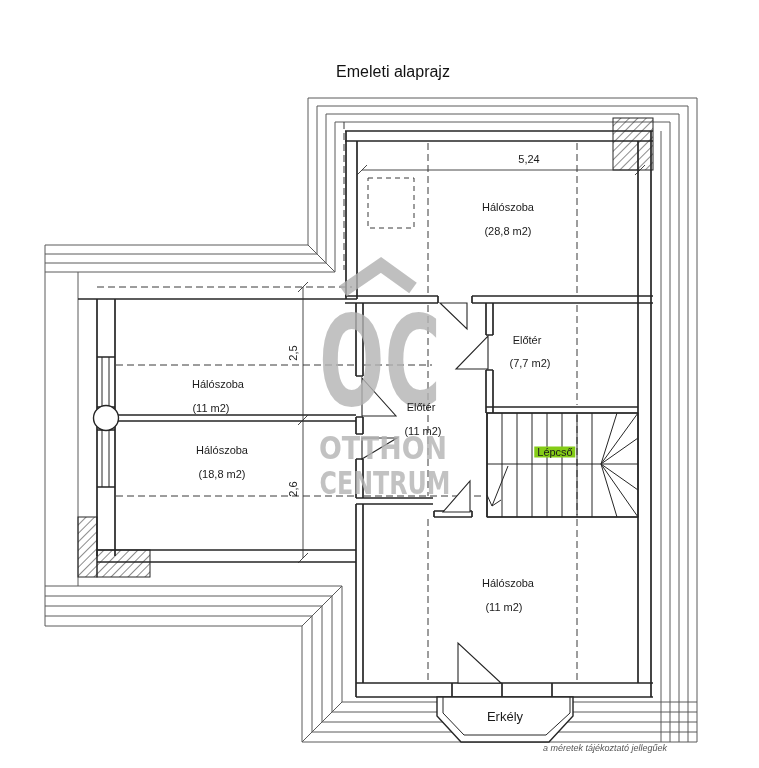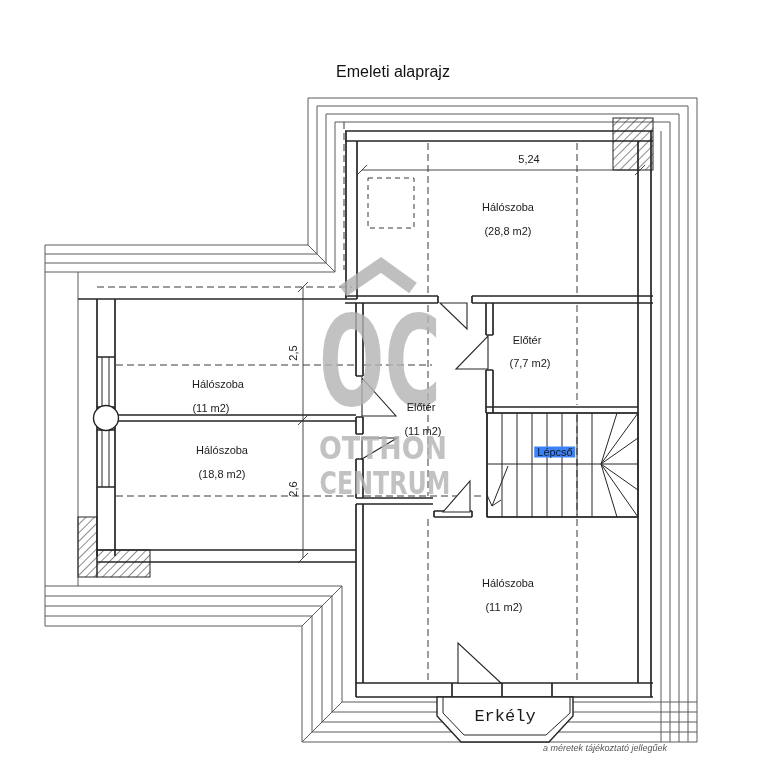--- a/index.html
+++ b/index.html
@@ -2,24 +2,24 @@
 <html><head>
 <meta charset="utf-8">
 <style>
   html,body{margin:0;padding:0;background:#fff;}
   .stage{position:relative;width:759px;height:768px;background:#fff;overflow:hidden;
          font-family:"Liberation Sans",sans-serif;}
   .stage svg{position:absolute;left:0;top:0;}
   .lbl{position:absolute;transform:translate(-50%,-50%);white-space:nowrap;
        color:#1b1b1b;font-size:11px;line-height:1;}
   .lbl.rot{transform:translate(-50%,-50%) rotate(-90deg);}
-  .lbl.bg{background:#3b82f6;padding:0 3px;}
+  .lbl.bg{background:#84cc16;padding:0 3px;}
   .lbl.title{font-size:16px;color:#111;}
   .lbl.dim{font-size:11px;}
-  .lbl.big{font-size:17px;font-family:Liberation Mono, monospace;}
+  .lbl.big{font-size:13px;}
   .lbl.foot{font-size:9px;color:#555;font-style:italic;}
 </style>
 </head>
 <body>
 
 <div class="stage">
 
 <svg width="759" height="768" viewBox="0 0 759 768">
   <defs>
     <pattern id="hatch" width="6" height="6" patternUnits="userSpaceOnUse" patternTransform="rotate(45)">

